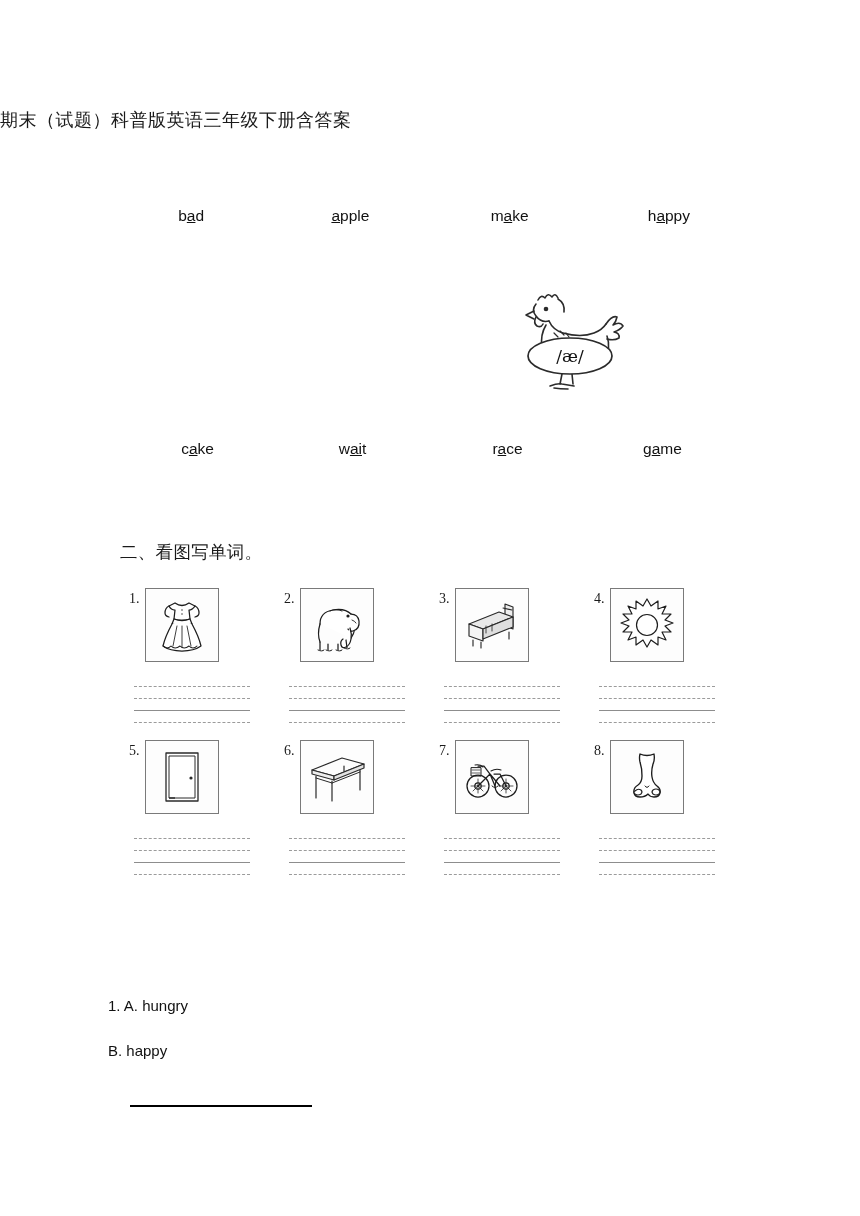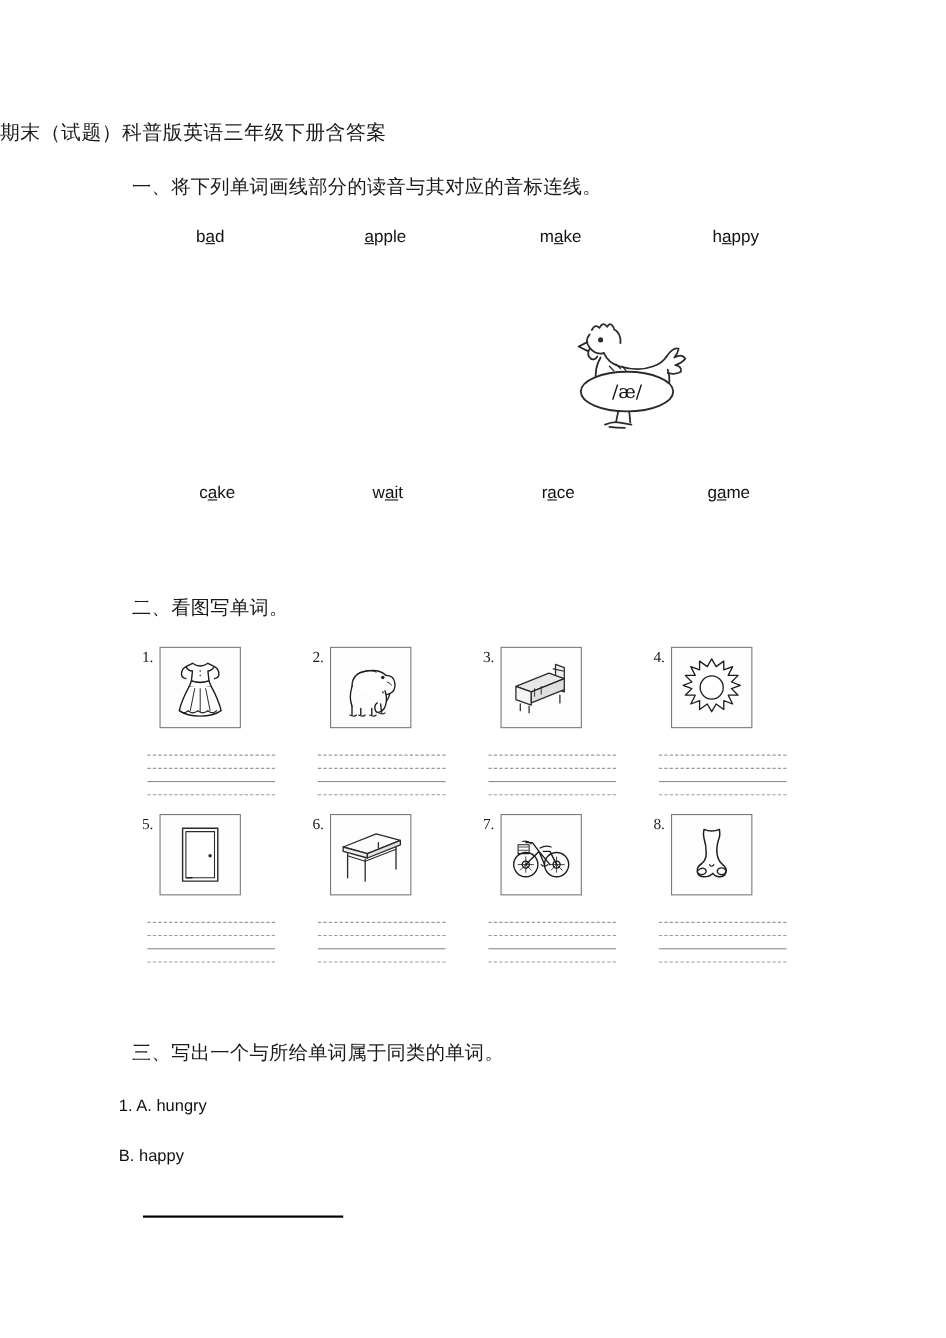--- a/index.html
+++ b/index.html
@@ -175,21 +175,20 @@
     height: 0;
   }
 </style>
 </head>
 <body>
 
 <div class="page">
 
   <div class="doc-title">期末（试题）科普版英语三年级下册含答案</div>
 
-  <div class="section-heading" id="sec1-heading">一、将下列单词画线部分的读音与其对应的音标连线。</div>
 
   <div class="word-row" id="word-row-top">
     <div class="word-cell">
       <span class="word"><span>b</span><u>a</u><span>d</span></span>
     </div>
     <div class="word-cell">
       <span class="word"><span></span><u>a</u><span>pple</span></span>
     </div>
     <div class="word-cell">
       <span class="word"><span>m</span><u>a</u><span>ke</span></span>
@@ -441,21 +440,20 @@
           <div class="wl dash wl1"></div>
           <div class="wl dash wl2"></div>
           <div class="wl solid wl3"></div>
           <div class="wl dash wl4"></div>
         </div>
       </div>
 
     </div>
   </div>
 
-  <div class="section-heading" id="sec3-heading">三、写出一个与所给单词属于同类的单词。</div>
 
   <div class="q-line" id="q1-a">1. A. hungry</div>
 
   <div class="q-line" id="q1-b">B. happy</div>
 
   <div class="answer-rule"></div>
 
 </div>
 
 </body></html>

